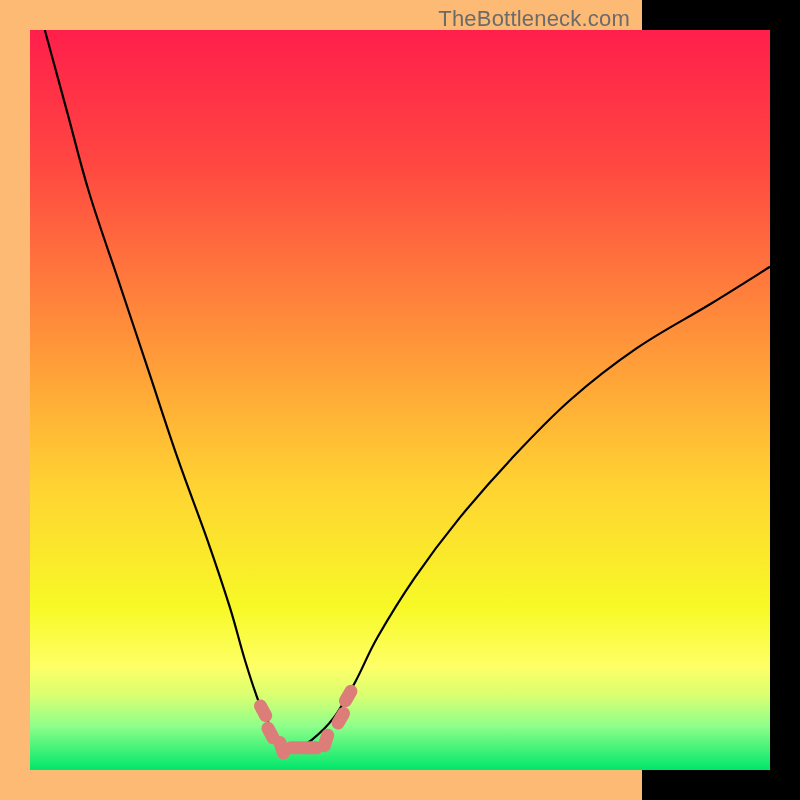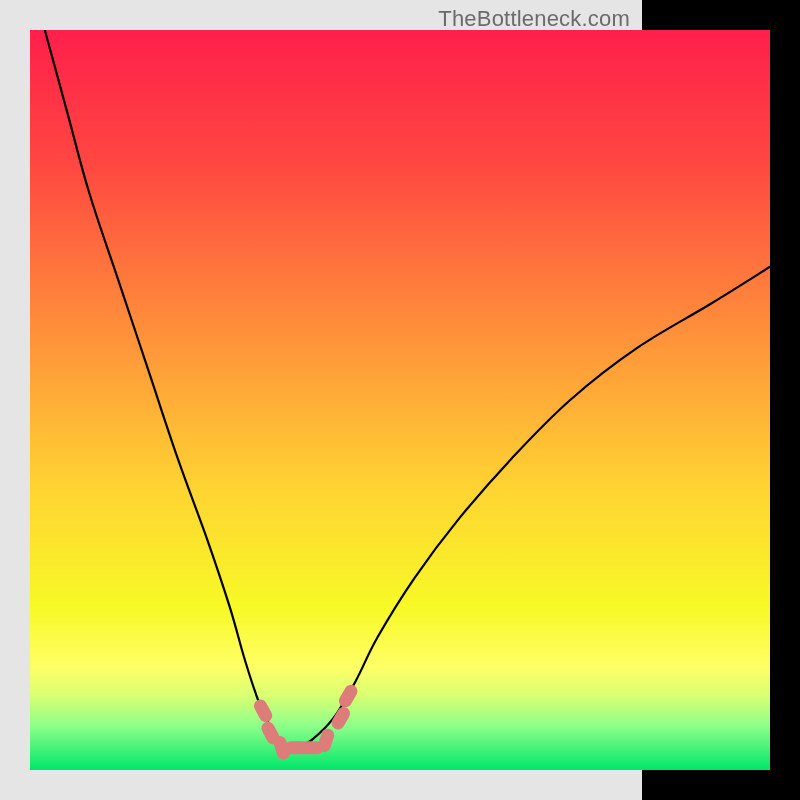--- a/index.html
+++ b/index.html
@@ -10,21 +10,21 @@
     background: #000;
     overflow: hidden;
     font-family: Arial, Helvetica, sans-serif;
   }
   .frame {
     position: absolute;
     left: 0;
     top: 0;
     width: 642px;
     height: 800px;
-    background: #e5e5e5;
+    background: #fdba74;
   }
   .plot {
     position: absolute;
     left: 30px;
     top: 30px;
     width: 740px;
     height: 740px;
     overflow: hidden;
   }
   .gradient {

